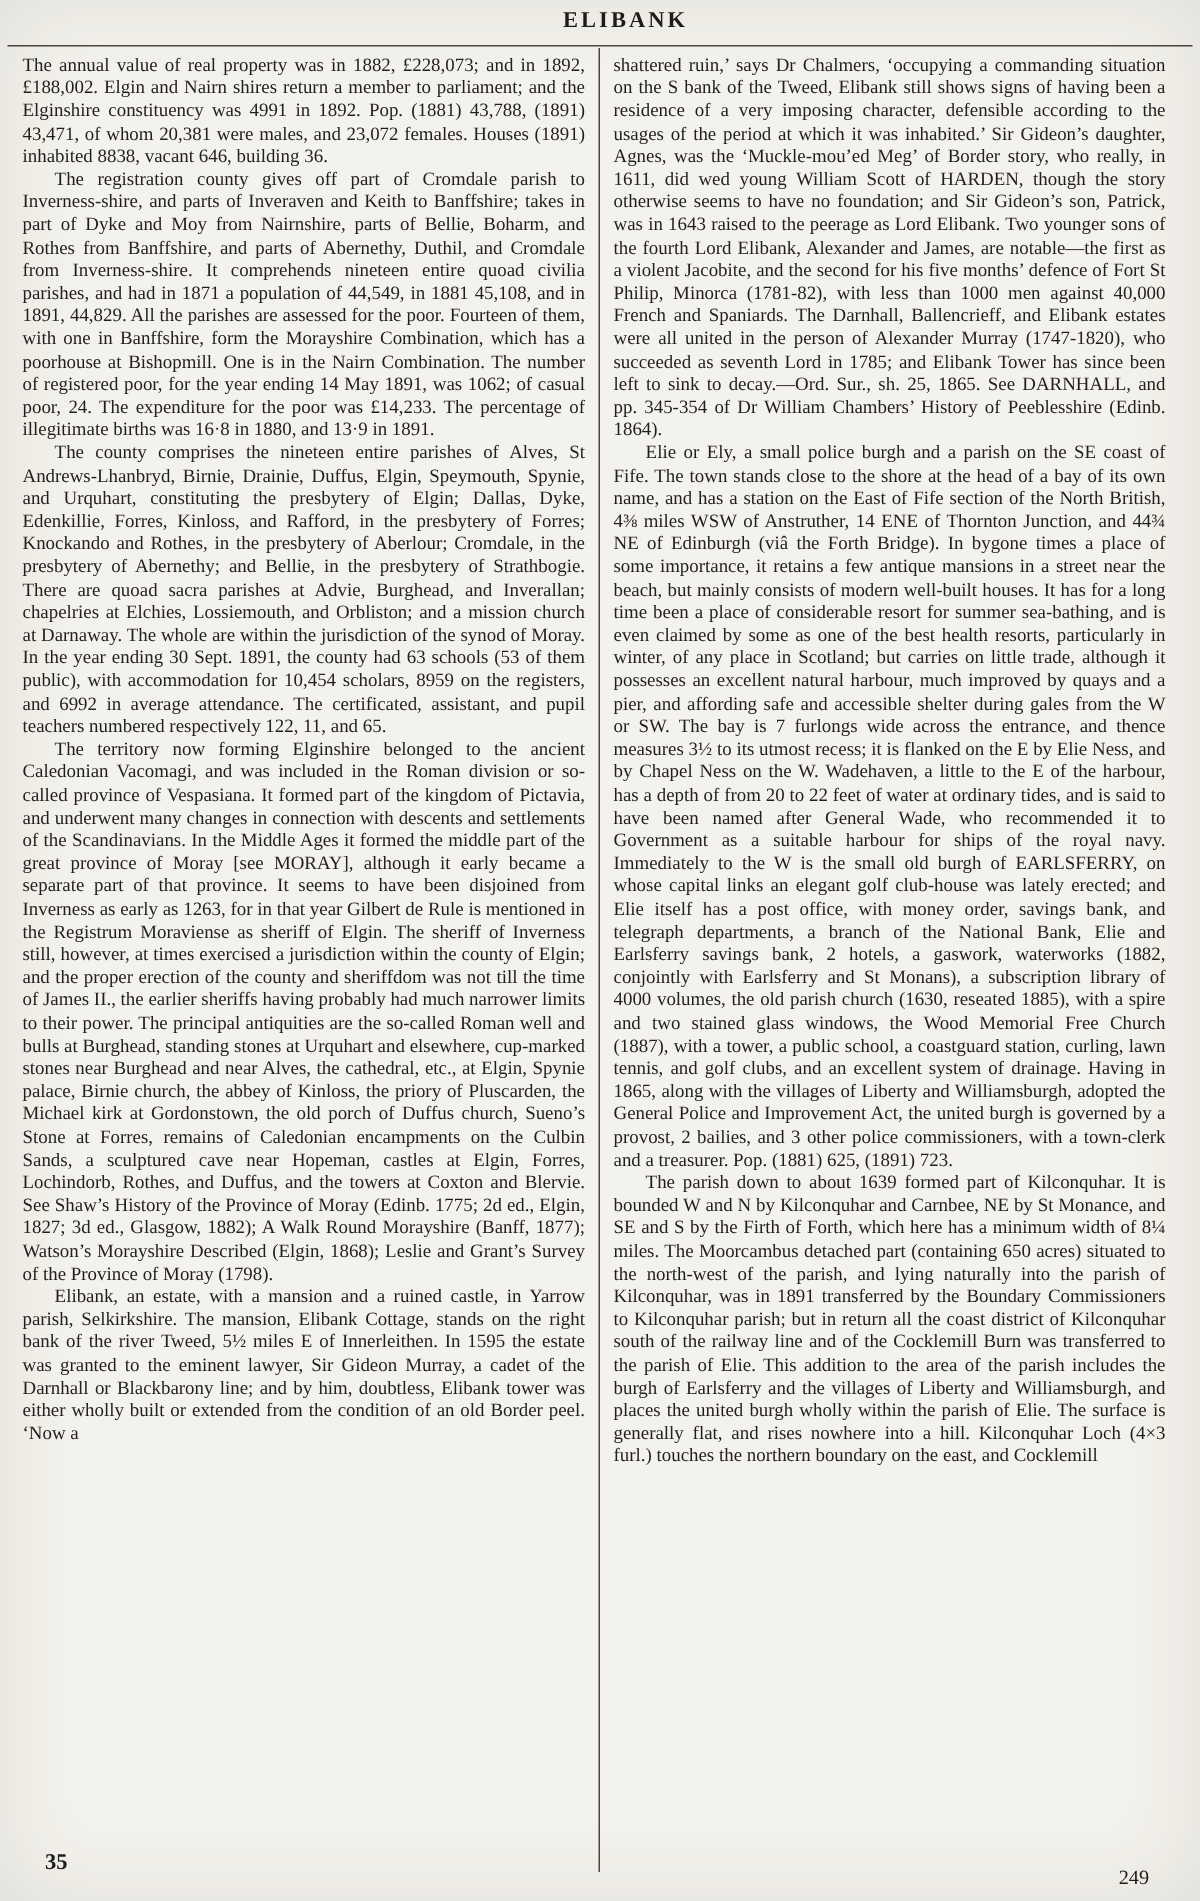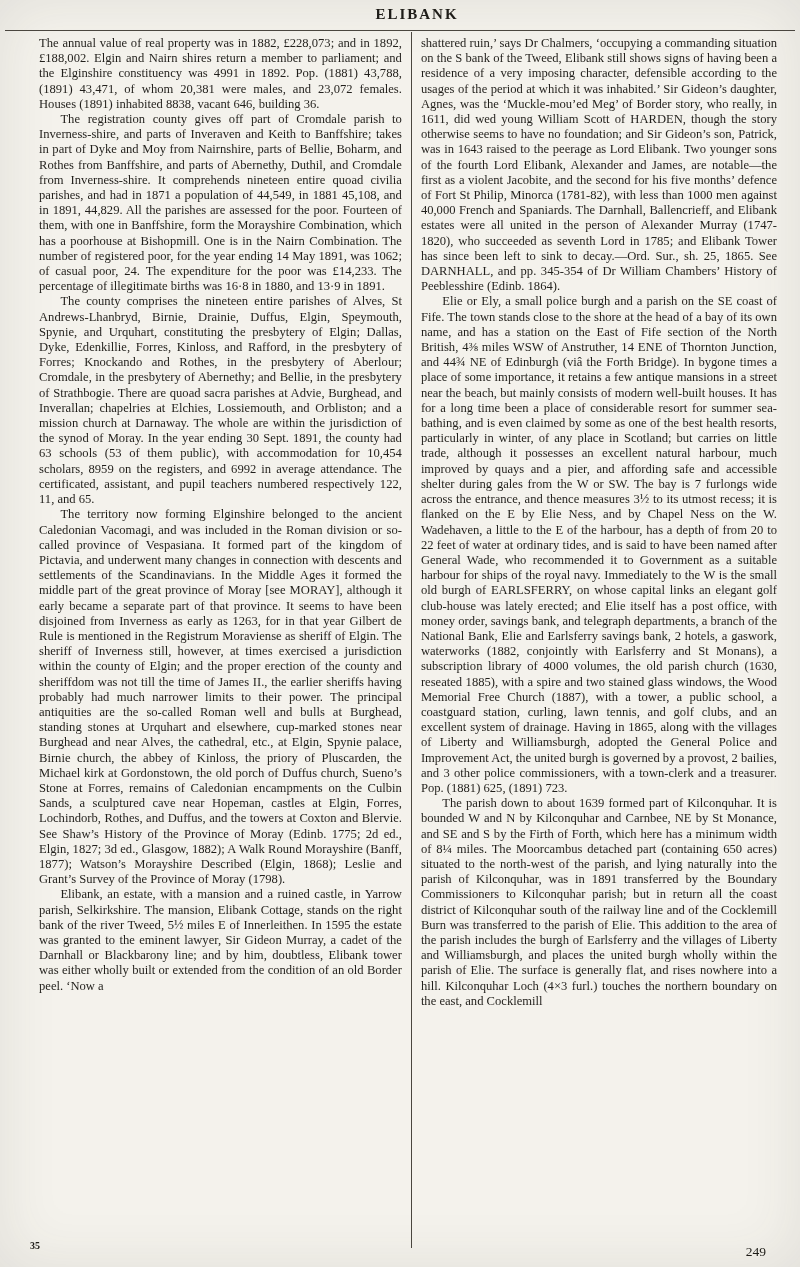--- a/index.html
+++ b/index.html
@@ -11,32 +11,32 @@
     box-shadow: inset 0 0 60px rgba(60,55,45,0.10);
     font-family:"Liberation Serif","DejaVu Serif",serif;
     color:#211f1b;
   }
   .running-head { position:absolute; top:6px; left:17px; width:100%; display:flex;flex-direction:column; }
   .running-head .head {
     flex:1; text-align:center; font-weight:700; font-size:15px;
     letter-spacing:2px; color:#1e1c18;
   }
   .header-rule { position:absolute; top:30px; left:5px; right:5px; height:1px; background:#4a463f; }
-  .columns { position:absolute; top:32px; left:0; right:0; height:1216px; display:flex; overflow:hidden;margin-left:24px; }
+  .columns { position:absolute; top:32px; left:0; right:0; height:1216px; display:flex; overflow:hidden; }
   .col {
     font-size:12.6px; line-height:15.2px; text-align:justify;
     hyphens:auto; -webkit-hyphens:auto; overflow:hidden;
   }
   .col-left  { width:399px; padding:4px 9px 0 15px; }
   .col-right { width:400px; padding:4px 23px 0 9px; }
   .divider { width:1px; height:100%; background:#4a463f; }
   p { margin:0; text-indent:1.7em; }
   p.cont { text-indent:0; }
   .lead { font-weight:400; }
-  .sig-num  { position:absolute; left:30px;  bottom:16px; font-weight:700; font-size:10px; color:#1e1c18; }
+  .sig-num  { position:absolute; left:30px;  bottom:16px; font-weight:700; font-size:15px; color:#1e1c18; }
   .page-num { position:absolute; right:34px; bottom:7px;  font-size:13.5px; color:#1e1c18; }
 </style>
 </head>
 <body>
 
 <div class="running-head">
   <div class="head">ELIBANK</div>
 </div>
 <div class="header-rule"></div>
 

